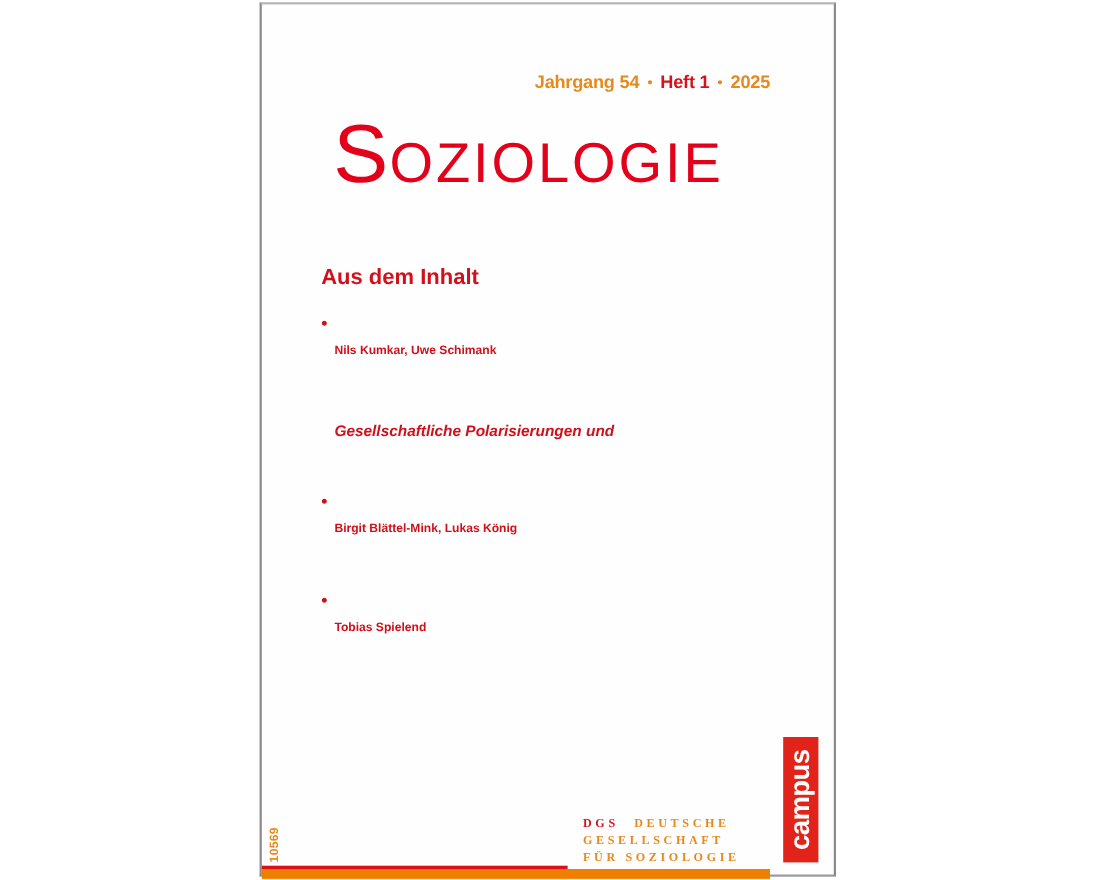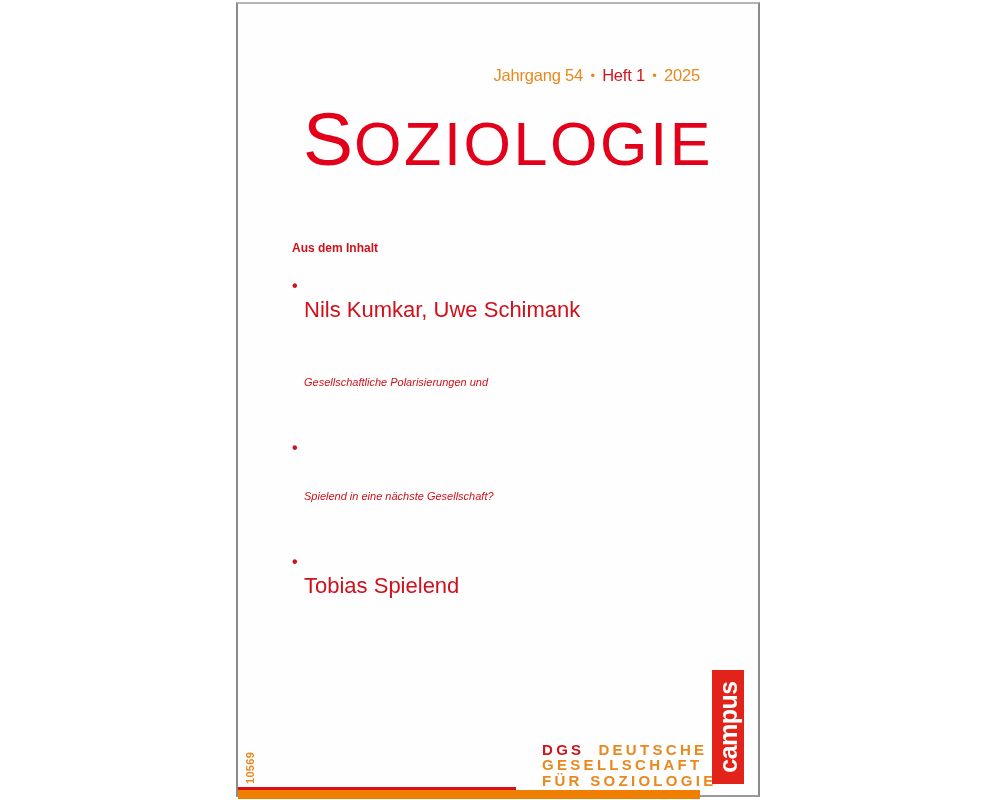--- a/index.html
+++ b/index.html
@@ -8,48 +8,48 @@
       font-family: "Liberation Sans", "DejaVu Sans", sans-serif;
     }
     .cover {
       position: absolute; left: 236px; top: 2px; width: 524px; height: 795px;
       background: #fefefe;
       border-left: 2px solid #8a8a8a; border-right: 2px solid #8a8a8a; border-top: 2px solid #b5b5b5;
       border-bottom: 2px solid #9a9a9a;
       box-sizing: border-box;
     }
     .issue-line {
-      position: absolute; right: 58px; top: 62px; font-size: 16.5px; font-weight: normal;
+      position: absolute; right: 58px; top: 62px; font-size: 16.5px; font-weight: bold;
       color: #e8891e; letter-spacing: -0.2px; white-space: nowrap;
     }
     .issue-line .heft { color: #d4141c; }
     .issue-line .dot { margin: 0 3px; font-size: 13px; position: relative; top: -1px; }
     .title {
       position: absolute; left: 65px; top: 98px; color: #e2001a; white-space: nowrap;
       font-weight: normal; letter-spacing: 1px; line-height: 1;
     }
     .title .first { font-size: 75px; }
-    .title .rest { font-size: 61px; letter-spacing: 2.6px; text-align: center; }
+    .title .rest { font-size: 51px; letter-spacing: 2.6px; text-align: center; }
     .contents {
       position: absolute; left: 54px; top: 237px; width: 440px; color: #d0101a;
     }
-    .contents-heading { font-size: 12px; font-weight: bold; margin-bottom: 19px; }
+    .contents-heading { font-size: 20px; font-weight: bold; margin-bottom: 19px; }
     .entry { position: relative; padding-left: 12px; margin-bottom: 18px; }
     .bullet { position: absolute; left: 0; top: 0; font-size: 16px; font-weight: bold; line-height: 24px; }
-    .authors { font-size: 22px; font-weight: normal; line-height: 24px; white-space: pre-line; }
-    .article-title { font-size: 11px; font-style: italic; font-weight: normal; line-height: 24px; white-space: pre-line; }
+    .authors { font-size: 11px; font-weight: bold; line-height: 24px; white-space: pre-line; }
+    .article-title { font-size: 14px; font-style: italic; font-weight: bold; line-height: 24px; white-space: pre-line; }
     .entry .line { display: block; }
     .sidecode {
       position: absolute; left: 6px; top: 744px; width: 34px; height: 12px;
       transform-origin: 0 0; transform: rotate(-90deg) translate(-36px, 0);
       font-size: 11px; font-weight: bold; color: #e8891e; letter-spacing: 0.3px;
     }
     .dgs {
-      position: absolute; left: 304px; top: 738px; font-size: 15px; font-weight: bold;
-      letter-spacing: 3.3px; line-height: 15.3px; color: #e8891e; white-space: nowrap;
+      position: absolute; left: 292px; top: 738px; font-size: 11px; font-weight: bold;
+      letter-spacing: 3.3px; line-height: 15.3px; color: #e8891e; white-space: nowrap; font-family: Liberation Serif, serif;
     }
     .dgs .abbr { color: #d4141c; margin-right: 14px; }
     .campus {
       position: absolute; left: 474px; top: 666px; width: 32px; height: 114px; background: #e2231a;
     }
     .campus span {
       position: absolute; left: 50%; top: 50%; transform: translate(-50%, -50%) rotate(-90deg);
       color: #ffffff; font-weight: bold; font-size: 25px; letter-spacing: -0.5px; white-space: nowrap;
     }
     .red-line {
@@ -85,23 +85,21 @@
         <span class="line">Nils Kumkar, Uwe Schimank</span>
       </div>
       <div class="article-title">
         <span class="line">Gesellschaftliche Polarisierungen und</span>
       </div>
     </div>
 
     <div class="entry">
       <span class="bullet">•</span>
       <div class="authors">
-      </div>
-      <div class="article-title">
-        <span class="line">Spielend in eine nächste Gesellschaft?</span>
+        <span class="line">Birgit Blättel-Mink, Lukas König</span>
       </div>
     </div>
 
     <div class="entry">
       <span class="bullet">•</span>
       <div class="authors">
         <span class="line">Tobias Spielend</span>
       </div>
 
     </div>

